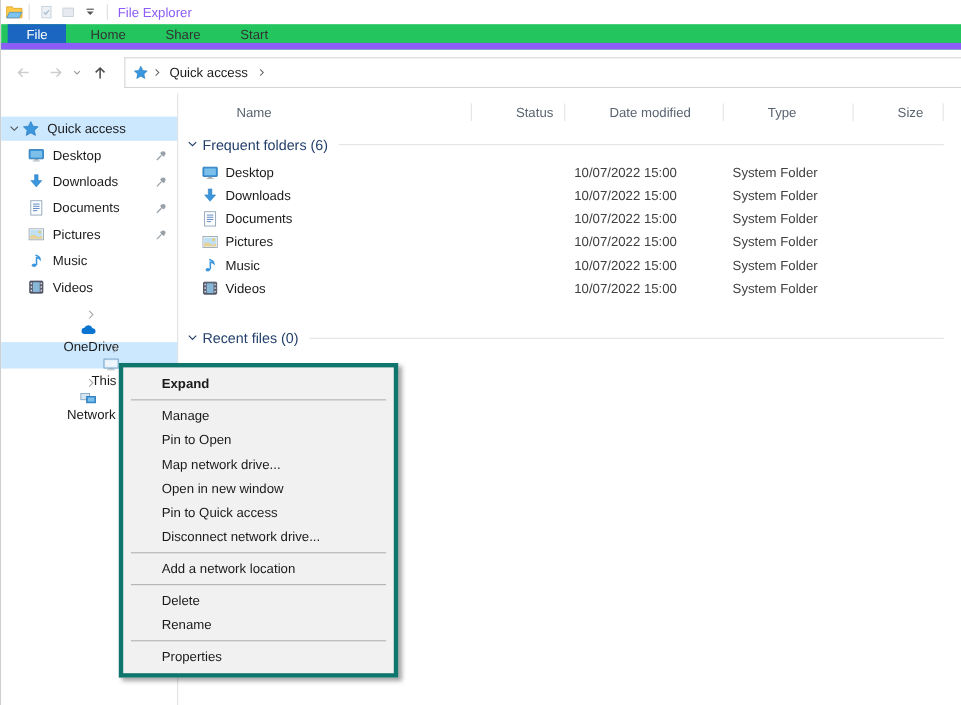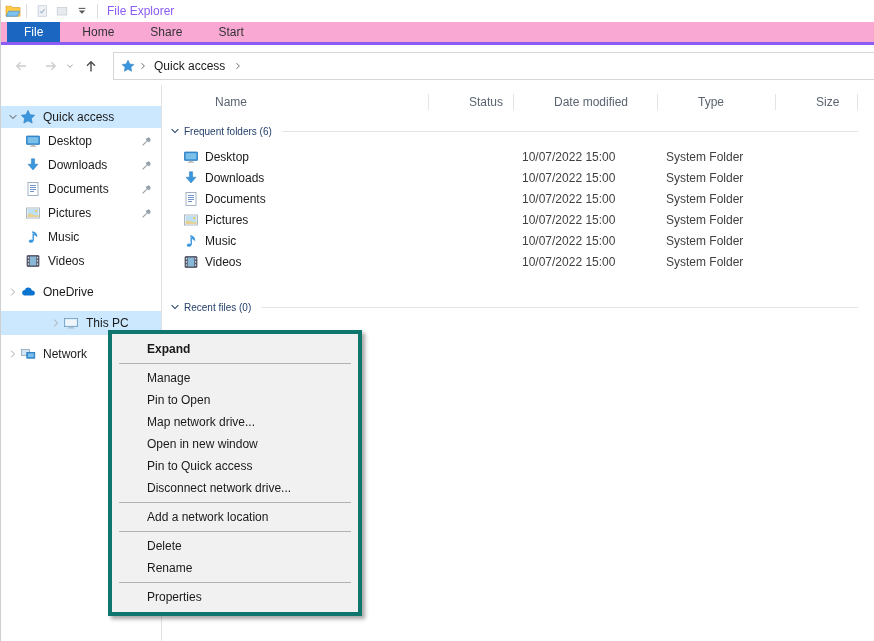--- a/index.html
+++ b/index.html
@@ -8,52 +8,52 @@
   .window { position:relative; width:874px; height:641px; background:#fff; overflow:hidden;
             border-left:1px solid #cfcfcf; }
 
   
   .titlebar { position:absolute; top:0; left:0; right:0; height:22px; display:flex; align-items:center; padding-left:4px; background:#fff; }
   .titlebar .sep { width:1px; height:14px; background:#dcdcdc; margin:0 5px; }
   .qat-btn { width:20px; height:18px; display:flex; align-items:center; justify-content:center; }
   .title-text { margin-left:4px; color:#8b5cf6; }
 
   
-  .tabrow { position:absolute; top:22px; left:0; right:0; height:23px; display:flex; align-items:stretch; background:#f9a8d4; border-bottom:3px solid #8b5cf6; }
+  .tabrow { position:absolute; top:22px; left:0; right:0; height:23px; display:flex; align-items:stretch; background:#22c55e; border-bottom:6px solid #8b5cf6; }
   .tab { padding:0 14px; display:flex; align-items:center; color:#323232; margin-left:8px; }
   .tab.file { background:#1b66c0; color:#fff; margin-left:6px; padding:0 17px; }
 
   
   .toolbar { position:absolute; top:46px; left:0; right:0; height:39px; background:#fff; }
   .navbtn { position:absolute; top:8px; width:24px; height:24px; display:flex; align-items:center; justify-content:center; }
   .addressbox { position:absolute; left:112px; right:0; top:6px; height:28px; border:1px solid #d6d6d6; border-right:none; background:#fff; display:flex; align-items:center; padding-left:7px; }
   .crumb { display:flex; align-items:center; gap:2px; padding:0 3px; color:#1a1a1a; }
 
   
   .content { position:absolute; top:85px; left:0; right:0; bottom:0; }
   .sidebar { position:absolute; top:0; left:0; bottom:0; width:161px; background:#fff; border-right:1px solid #e2e2e2; padding-top:20px; }
   .nav-item { height:24px; display:flex; align-items:center; padding-left:4px; }
   .nav-item .chev { width:15px; height:12px; display:flex; align-items:center; justify-content:center; flex:none; }
   .nav-item .ic16 { margin-right:7px; }
   .nav-item.lvl1 { padding-left:24px; }
   .nav-item.sel { background:#cce8ff; height:22px; margin:1px 0; }
   .nav-item.hl { background:#cce8ff;padding-left:47px; }
   .nav-item .pin { margin-left:auto; margin-right:8px; width:13px; height:13px; }
-  .nav-item.gap { margin-top:7px; }
+  .nav-item.gap { margin-top:7px;flex-direction:column; }
   .nav-label { white-space:nowrap; }
 
   .main { position:absolute; top:0; left:162px; right:0; bottom:0; background:#fff; padding-top:7px; }
   .cols, .row { display:grid; grid-template-columns:266px 85px 144px 118px 82px; }
   .cols { height:20px; align-items:center; }
   .colcell { position:relative; height:20px; line-height:20px; color:#5a6470; padding-left:8px;margin-left:32px; }
   .colcell:first-child { padding-left:20px; }
   .colcell::after { content:""; position:absolute; right:0; top:2px; bottom:2px; width:1px; background:#e4e4e4; }
   .group-hd { display:flex; align-items:center; margin:10px 16px 0 5px; height:18px; }
   .group-hd .chev { width:14px; height:12px; display:flex; align-items:center; justify-content:center; margin-right:2px; }
-  .group-hd .glabel { color:#24406b; font-size:10px; white-space:nowrap; }
+  .group-hd .glabel { color:#24406b; font-size:13px; white-space:nowrap; }
   .group-hd .rule { flex:1; height:1px; background:#e3e3e8; margin-left:10px; }
   .rows { margin-top:6px; }
   .row { height:21px; align-items:center; }
   .cell-name { display:flex; align-items:center; padding-left:20px; gap:6px; }
   .cell-dim { color:#404040; padding-left:8px; white-space:nowrap; }
 
   
   .ctxmenu { position:absolute; left:107px; top:330px; width:254px; background:#f1f1f1; border:4px solid #0f766e;
              box-shadow:3px 3px 4px rgba(0,0,0,.35); padding:4px 0; z-index:10; }
   .mi { height:22px; line-height:22px; padding-left:35px; color:#1a1a1a; white-space:nowrap; }

